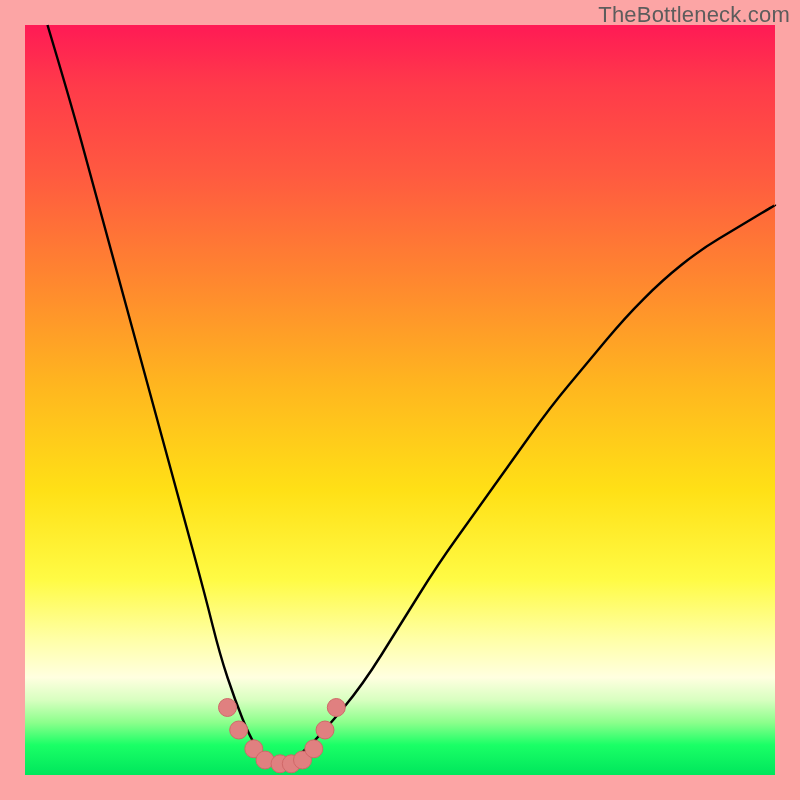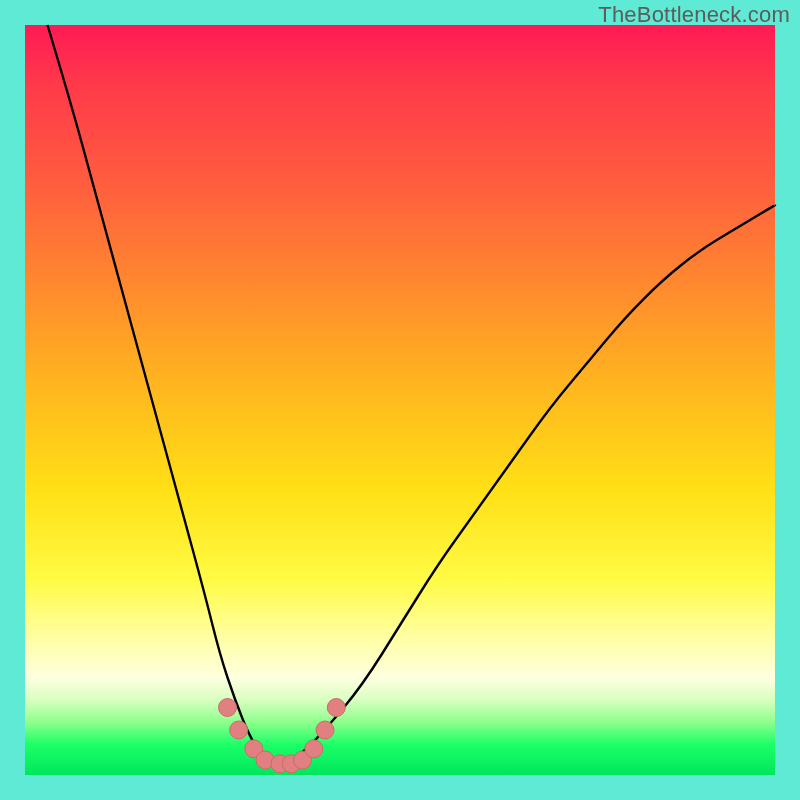--- a/index.html
+++ b/index.html
@@ -9,21 +9,21 @@
     height: 800px;
     overflow: hidden;
     background: #000;
     font-family: Arial, Helvetica, sans-serif;
   }
   .frame {
     position: absolute;
     top: 0; left: 0;
     width: 800px;
     height: 800px;
-    background: #5eead4;
+    background: #fca5a5;
   }
   .plot {
     position: absolute;
     top: 25px;
     left: 25px;
     width: 750px;
     height: 750px;
     
     background: linear-gradient(
       to bottom,

